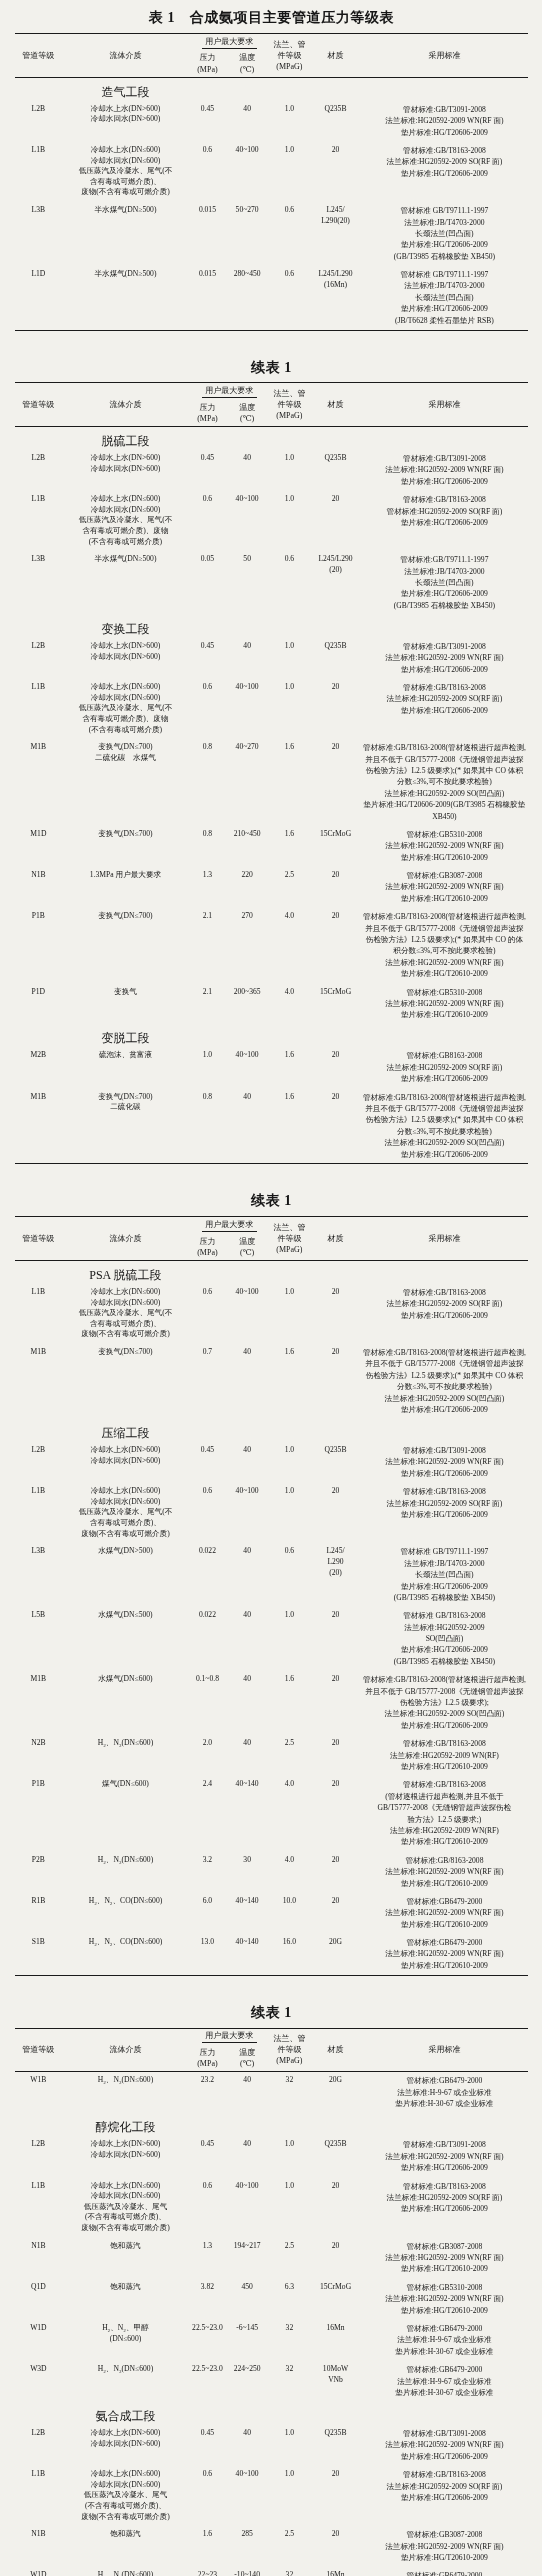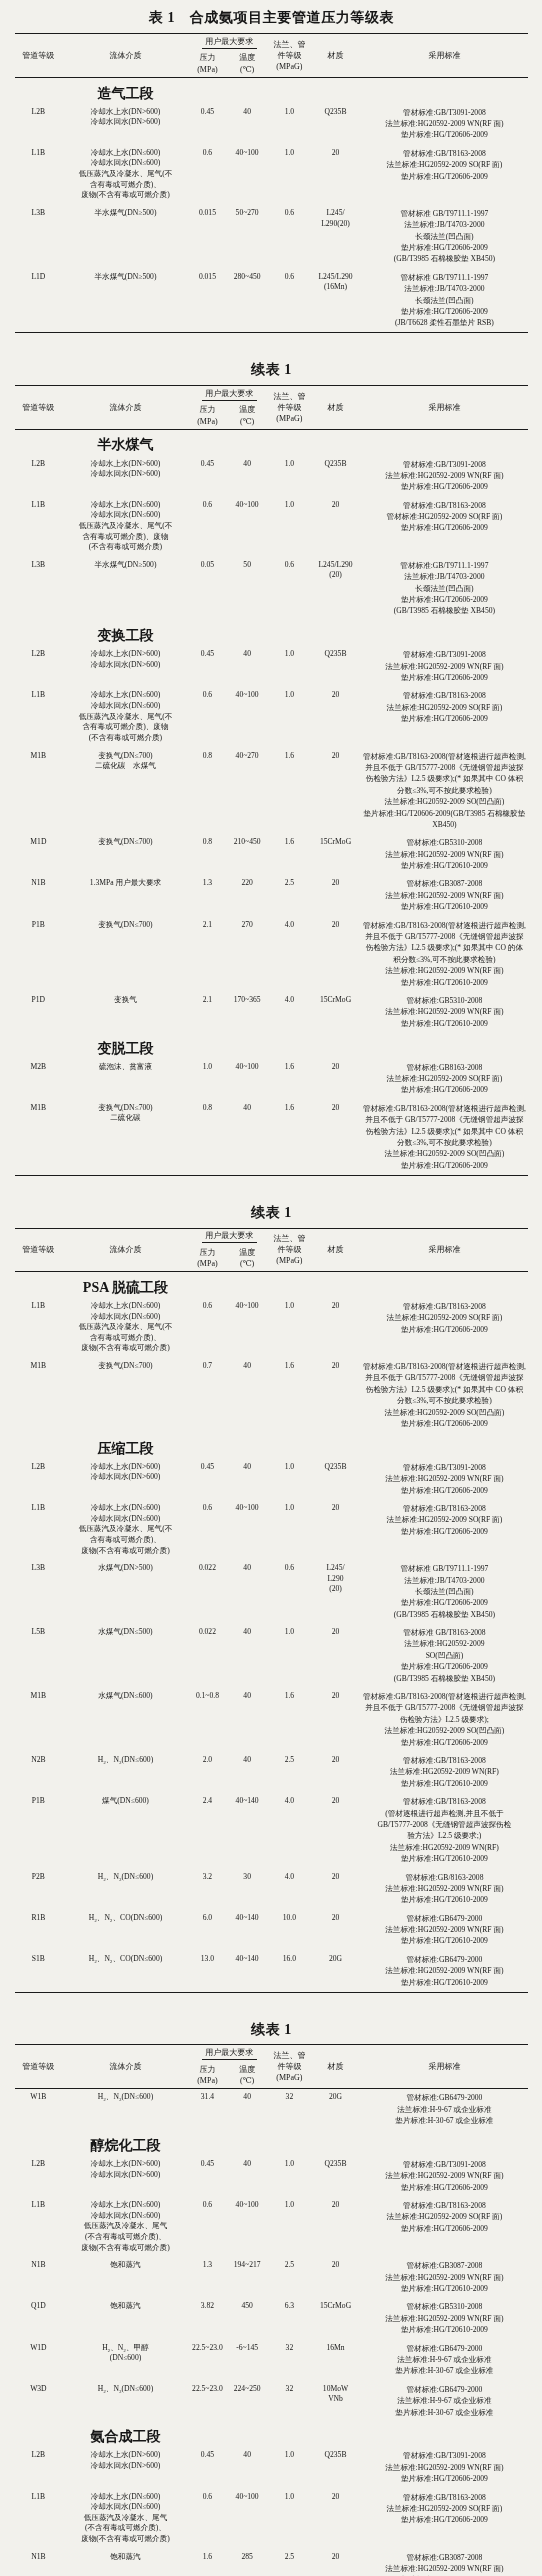--- a/index.html
+++ b/index.html
@@ -22,21 +22,21 @@
   table.ptable th{
     font-weight:normal;text-align:center;vertical-align:middle;
     padding:1.8px 0.6px;font-size:8px;
   }
   table.ptable th .usermax{
     display:inline-block;border-bottom:0.9px solid #1b1b1b;padding:0 3.5px 0.6px 3.5px;text-align:center;
   }
   table.ptable td{
     text-align:center;vertical-align:top;padding:3.5px 1.2px 3.5px 1.2px;
   }
-  tr.section-row td{font-weight:bold;padding:5.9px 1.2px 0 1.2px;font-size:14px;}
+  tr.section-row td{font-weight:normal;padding:5.9px 1.2px 0 1.2px;font-size:12px;}
   td.std-cell{line-height:1.5;margin-top:37px;}
   col.c-grade{width:9%;}
   col.c-fluid{width:25%;}
   col.c-press{width:7%;}
   col.c-temp{width:8.5%;}
   col.c-flange{width:8%;}
   col.c-mat{width:10%;}
   col.c-std{width:32.5%;}
 </style>
 </head>
@@ -137,21 +137,21 @@
               <th rowspan="2">采用标准</th>
             </tr>
             <tr>
               <th>压力<br>(MPa)</th>
               <th>温度<br>(℃)</th>
             </tr>
           </thead>
           <tbody>
             <tr class="section-row">
               <td></td>
-              <td>半水煤气</td>
+              <td>脱硫工段</td>
               <td colspan="5"></td>
             </tr>
             <tr>
               <td>L2B</td>
               <td>冷却水上水(DN&gt;600)<br>冷却水回水(DN&gt;600)</td>
               <td>0.45</td>
               <td>40</td>
               <td>1.0</td>
               <td>Q235B</td>
               <td class="std-cell">管材标准:GB/T3091-2008<br>法兰标准:HG20592-2009 WN(RF 面)<br>垫片标准:HG/T20606-2009</td>
@@ -230,21 +230,21 @@
               <td>2.1</td>
               <td>270</td>
               <td>4.0</td>
               <td>20</td>
               <td class="std-cell">管材标准:GB/T8163-2008(管材逐根进行超声检测,并且不低于 GB/T5777-2008《无缝钢管超声波探伤检验方法》L2.5 级要求);(* 如果其中 CO 的体积分数≤3%,可不按此要求检验)<br>法兰标准:HG20592-2009 WN(RF 面)<br>垫片标准:HG/T20610-2009</td>
             </tr>
             <tr>
               <td>P1D</td>
               <td>变换气</td>
               <td>2.1</td>
-              <td>170~365</td>
+              <td>200~365</td>
               <td>4.0</td>
               <td>15CrMoG</td>
               <td class="std-cell">管材标准:GB5310-2008<br>法兰标准:HG20592-2009 WN(RF 面)<br>垫片标准:HG/T20610-2009</td>
             </tr>
             <tr class="section-row">
               <td></td>
               <td>变脱工段</td>
               <td colspan="5"></td>
             </tr>
             <tr>
@@ -439,21 +439,21 @@
             </tr>
             <tr>
               <th>压力<br>(MPa)</th>
               <th>温度<br>(℃)</th>
             </tr>
           </thead>
           <tbody>
             <tr>
               <td>W1B</td>
               <td>H₂、N₂(DN≤600)</td>
-              <td>31.4</td>
+              <td>23.2</td>
               <td>40</td>
               <td>32</td>
               <td>20G</td>
               <td class="std-cell">管材标准:GB6479-2000<br>法兰标准:H-9-67 或企业标准<br>垫片标准:H-30-67 或企业标准</td>
             </tr>
             <tr class="section-row">
               <td></td>
               <td>醇烷化工段</td>
               <td colspan="5"></td>
             </tr>

